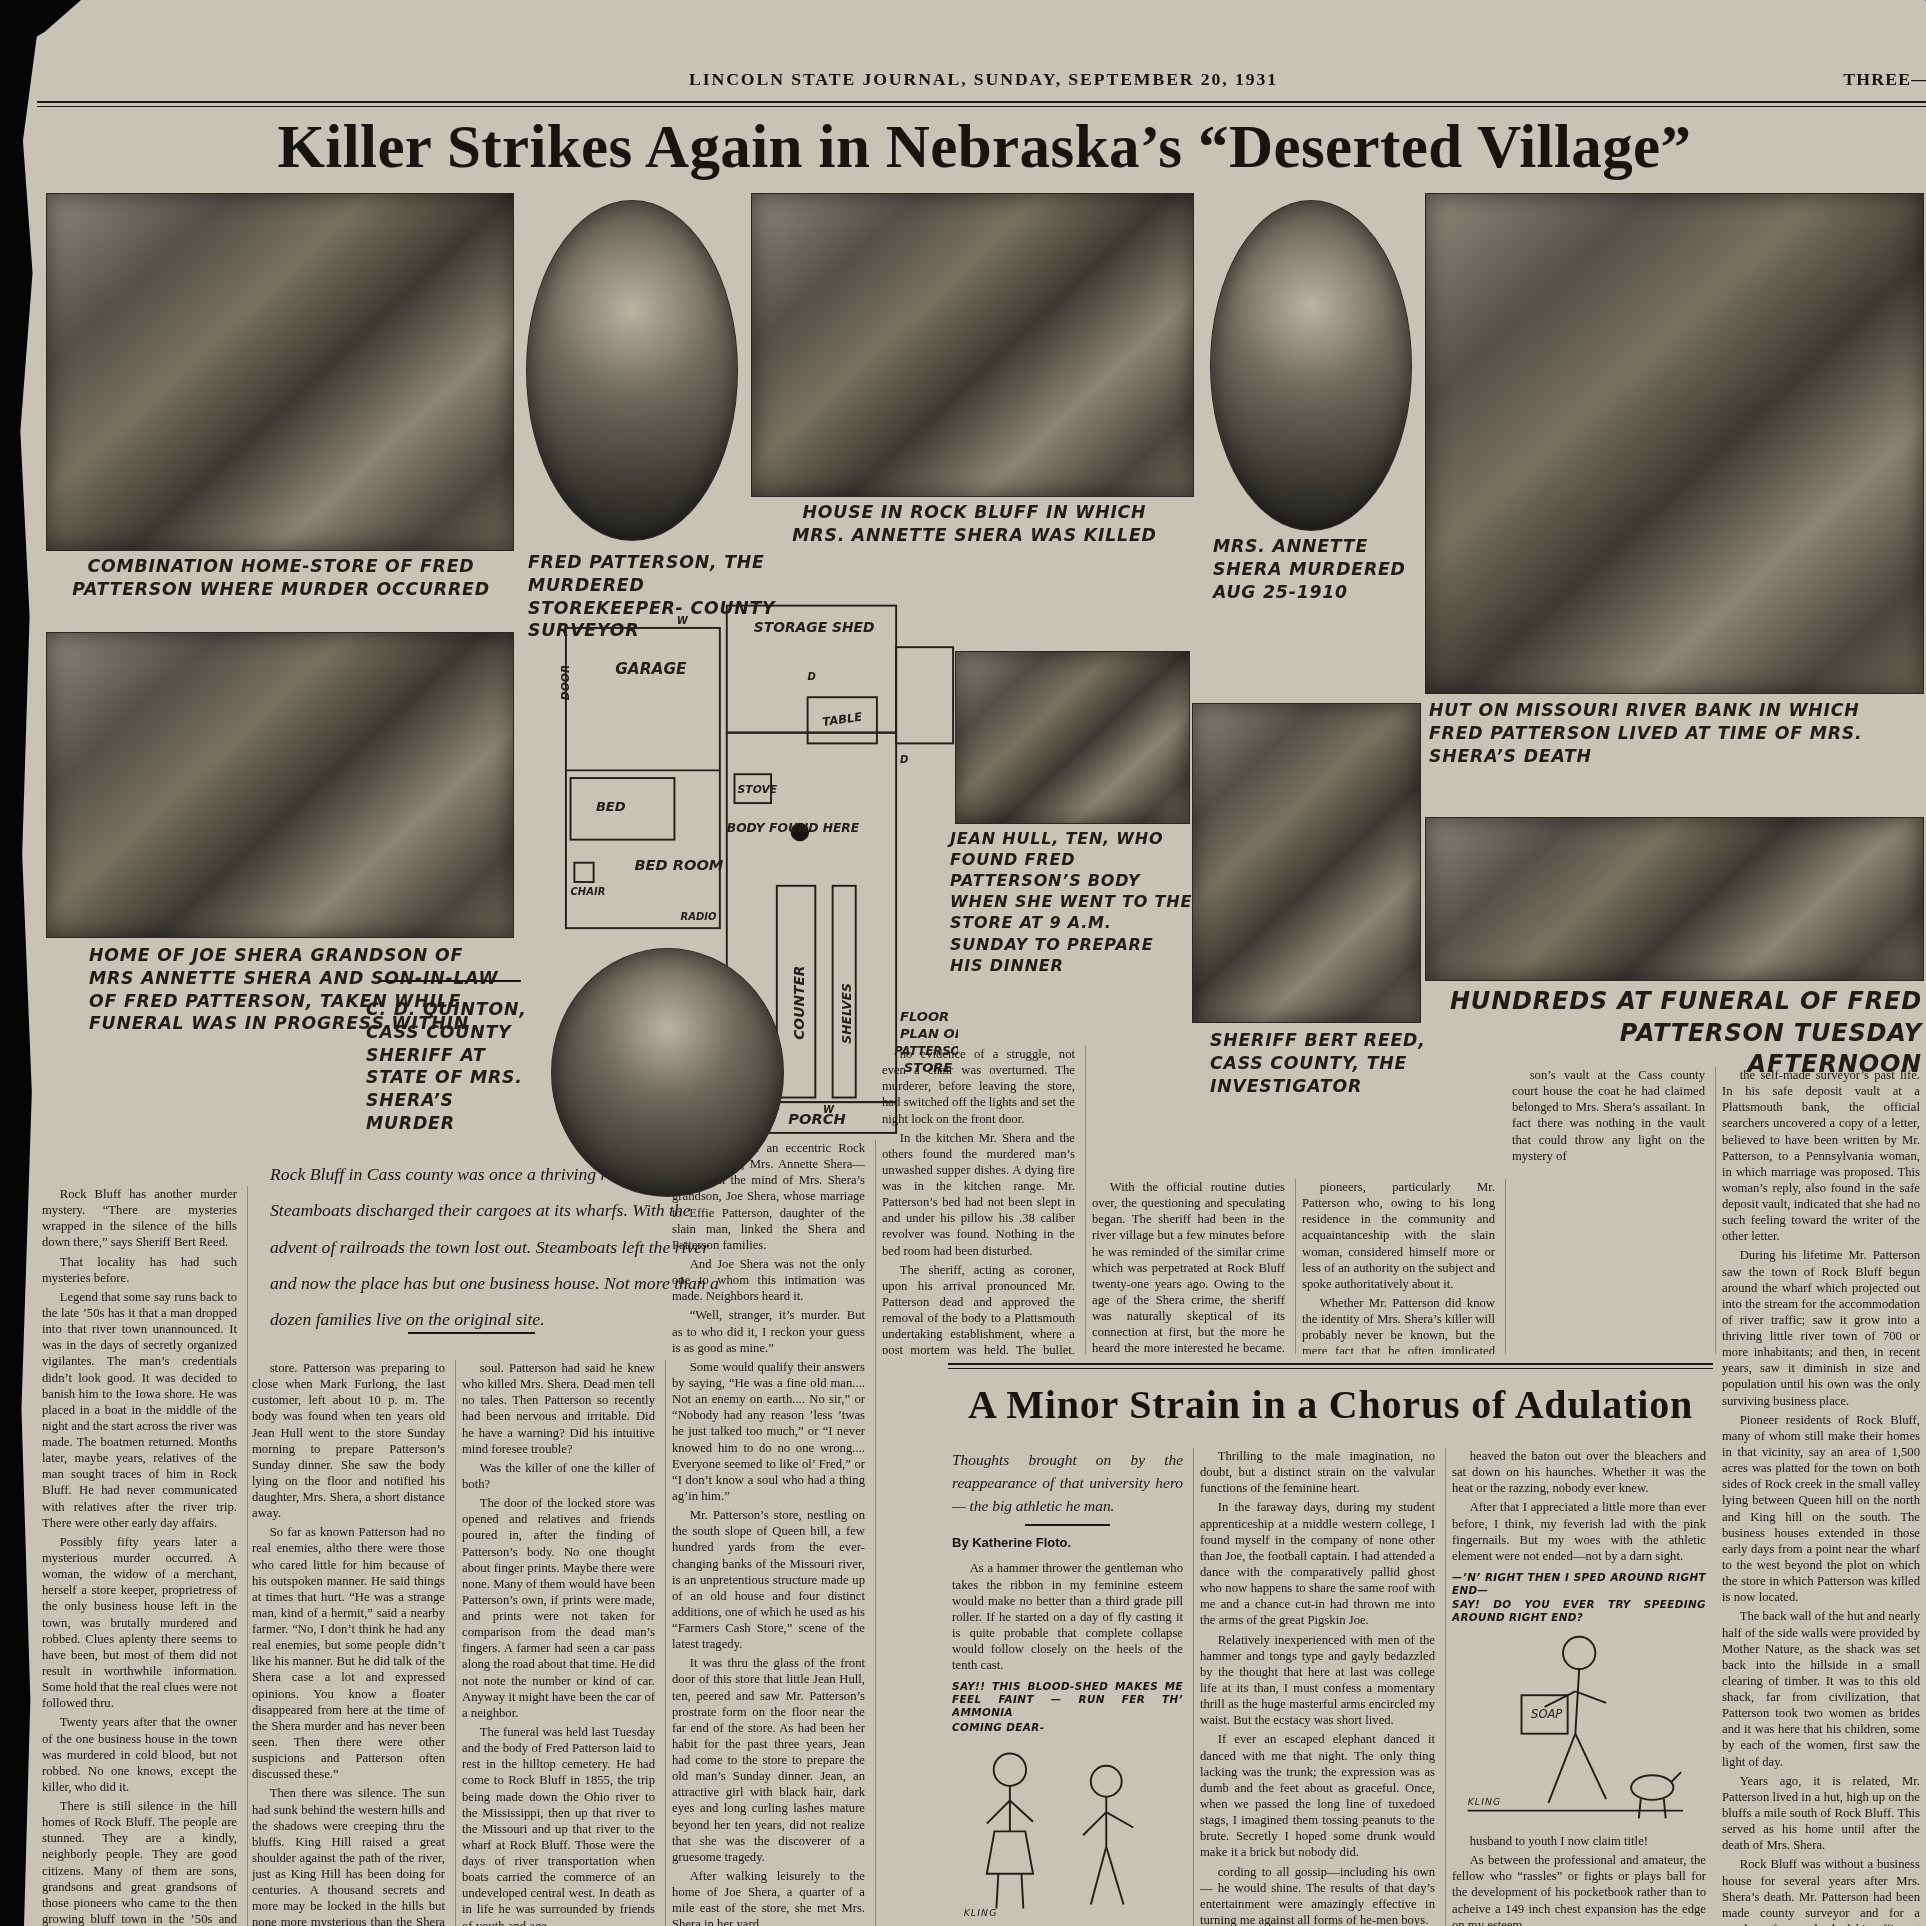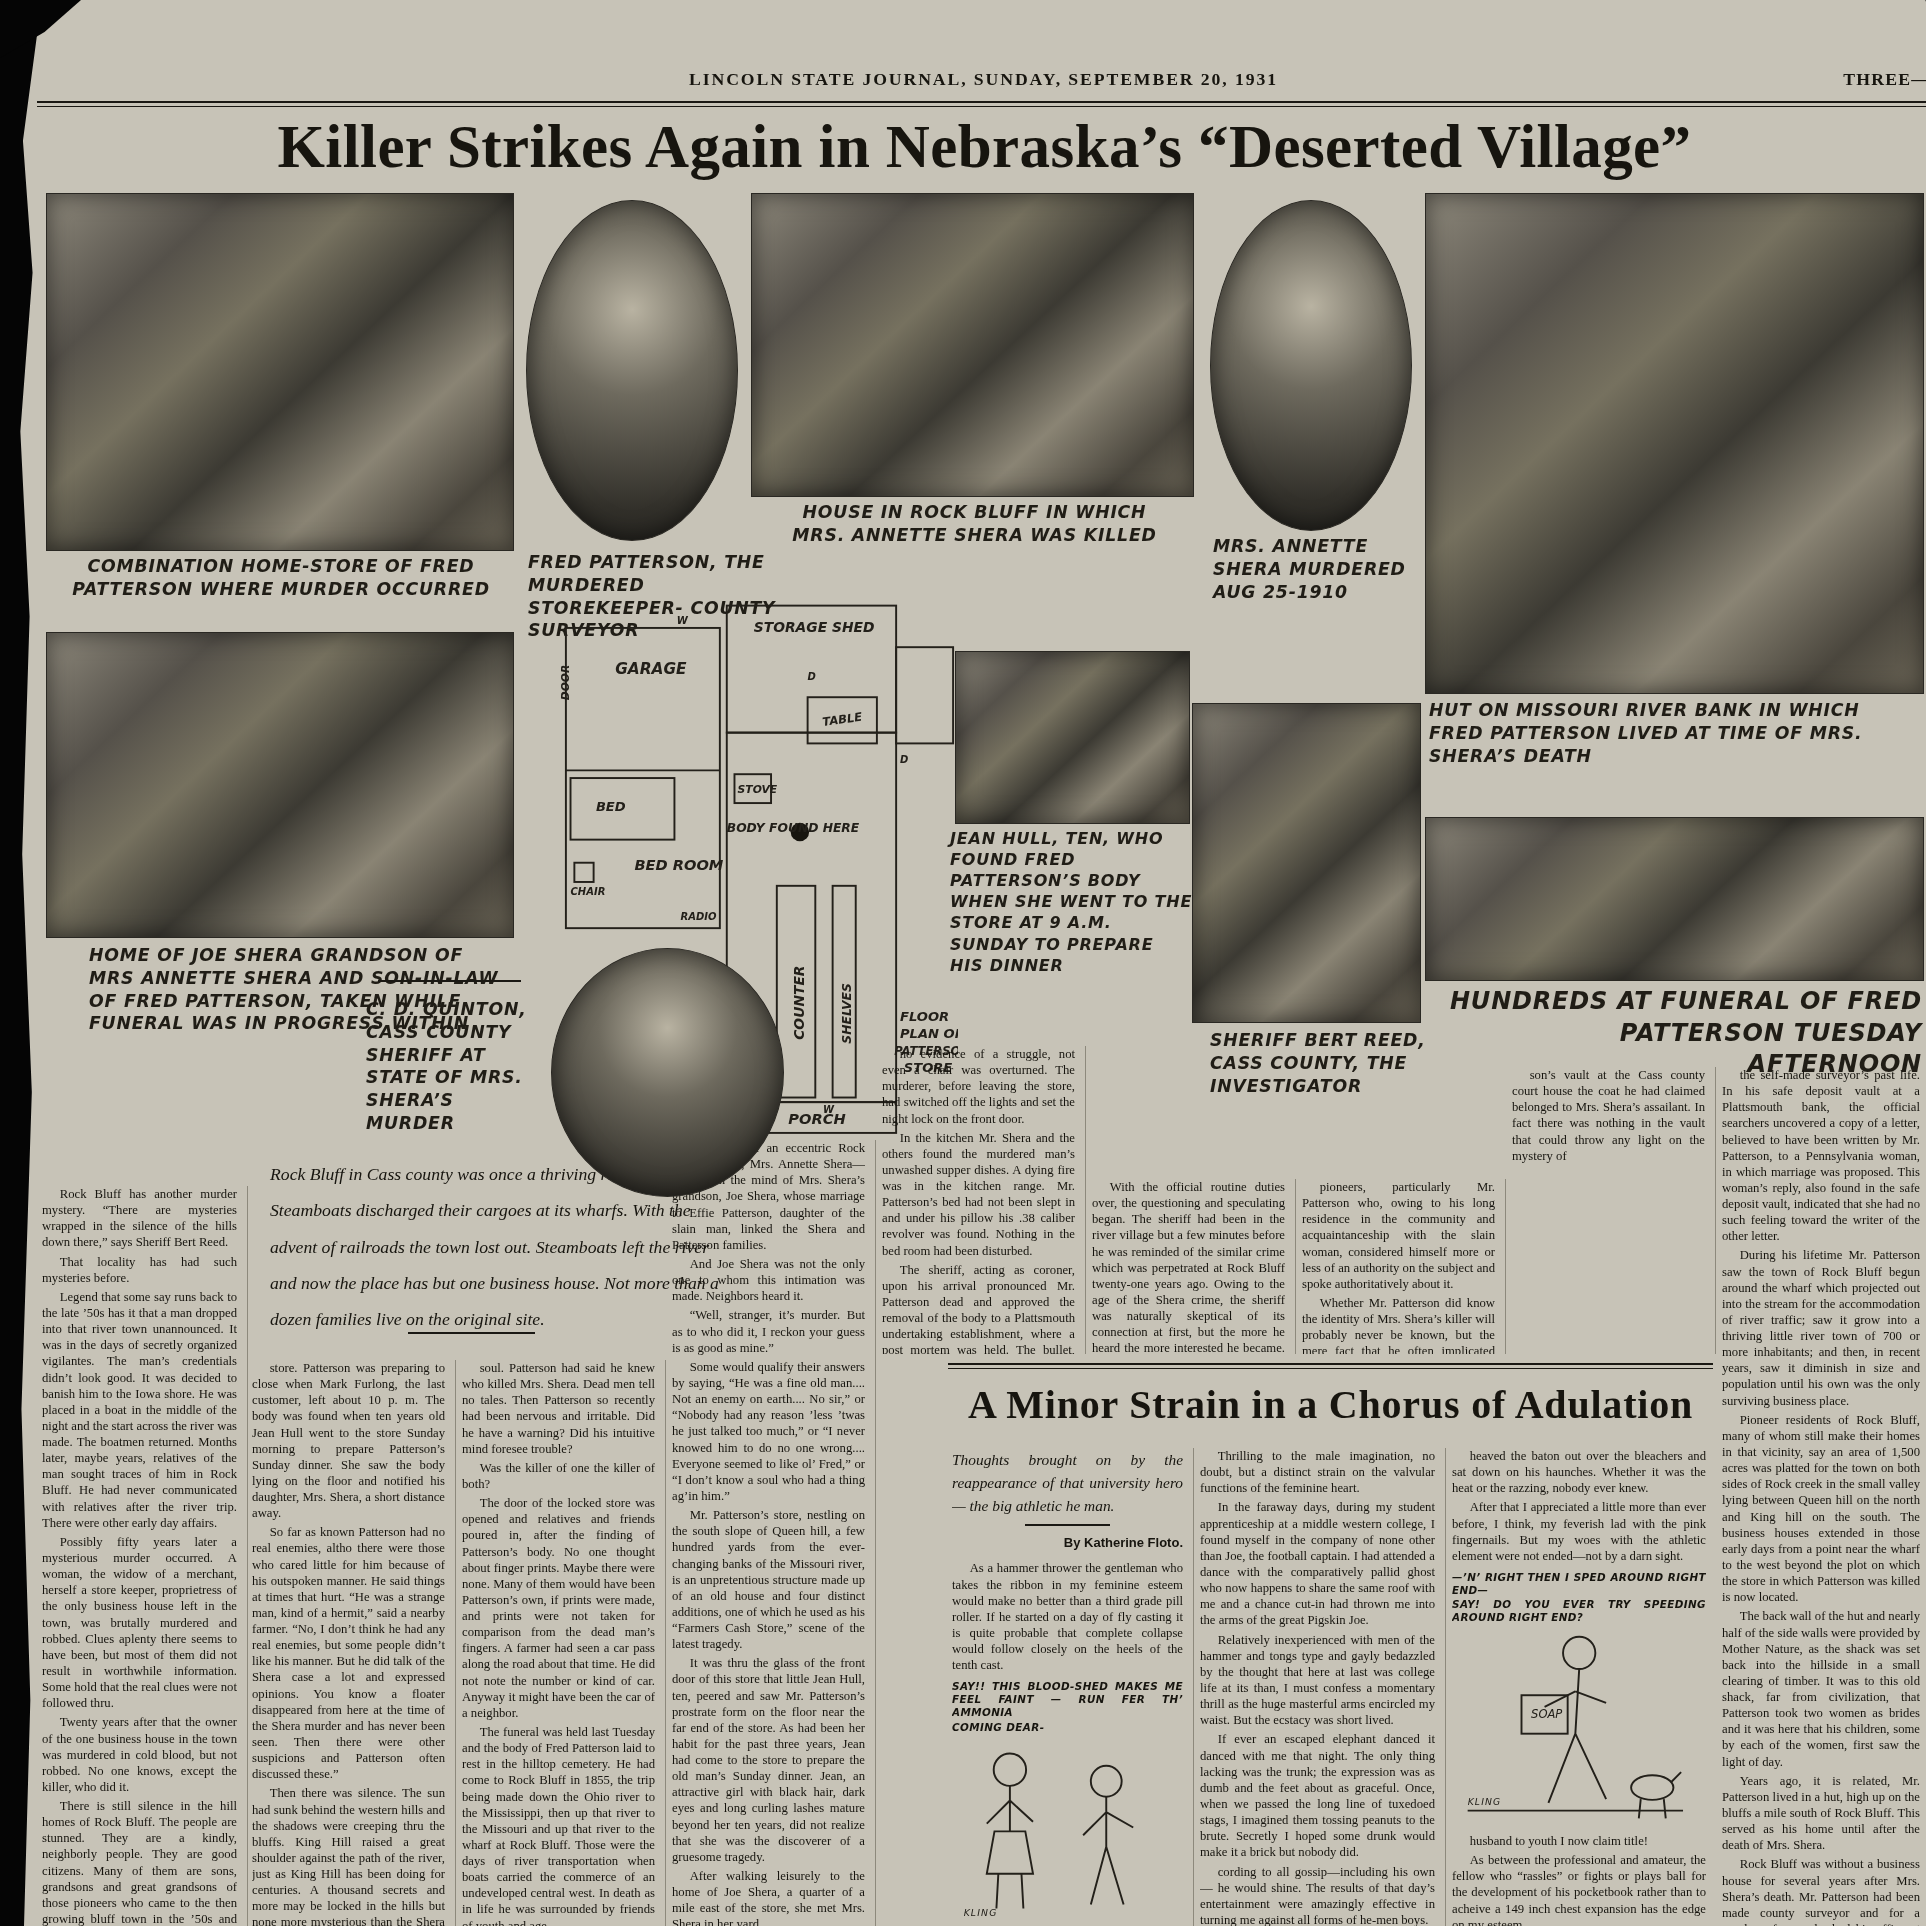--- a/index.html
+++ b/index.html
@@ -32,21 +32,21 @@
   #plan text{font-family:"DejaVu Sans",sans-serif;font-style:oblique;font-weight:600;fill:#23201a;}
   #plan rect,#plan line,#plan path{stroke:#23201a;fill:none;stroke-width:5;}
   
   .col{position:absolute;font-size:12.7px;line-height:1.27;text-align:justify;overflow:hidden;}
   .col p{margin:0 0 3.1px 0;text-indent:17.7px;}
   .vr{border-right:0.8px solid #8d897c;padding-right:10px;}
   .quote{position:absolute;font-style:italic;font-size:17.7px;line-height:2.05;text-align:left;}
   
   .ms-head{position:absolute;text-align:center;font-weight:bold;font-size:40px;letter-spacing:0.8px;white-space:nowrap;}
   .ms-intro{font-style:italic;font-size:15.4px;line-height:1.5;text-indent:0 !important;}
-  .byline{text-align:right;font-weight:bold;font-family:"Liberation Sans",sans-serif;font-size:13px;margin:9.2px 0;}
+  .byline{text-align:left;font-weight:bold;font-family:"Liberation Sans",sans-serif;font-size:13px;margin:9.2px 0;}
   .bubble{font-family:"DejaVu Sans",sans-serif;font-weight:600;font-style:oblique;font-size:10.4px;
           line-height:1.25;letter-spacing:0.4px;display:block;margin:1.5px 0;}
   .cartoon svg{display:block;}
   .cartoon{margin:7px 0;}
   .sig{font-family:"DejaVu Sans",sans-serif;font-style:oblique;font-size:24px;letter-spacing:3px;}
   .funeral-head{position:absolute;font-size:24px;text-align:right;}
 </style>
 </head>
 <body>
 

